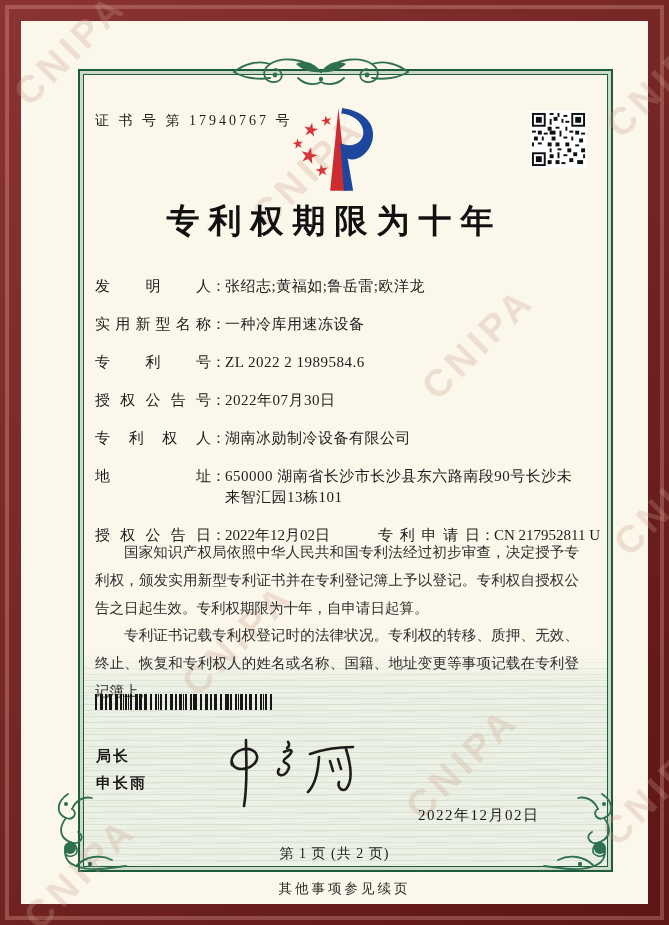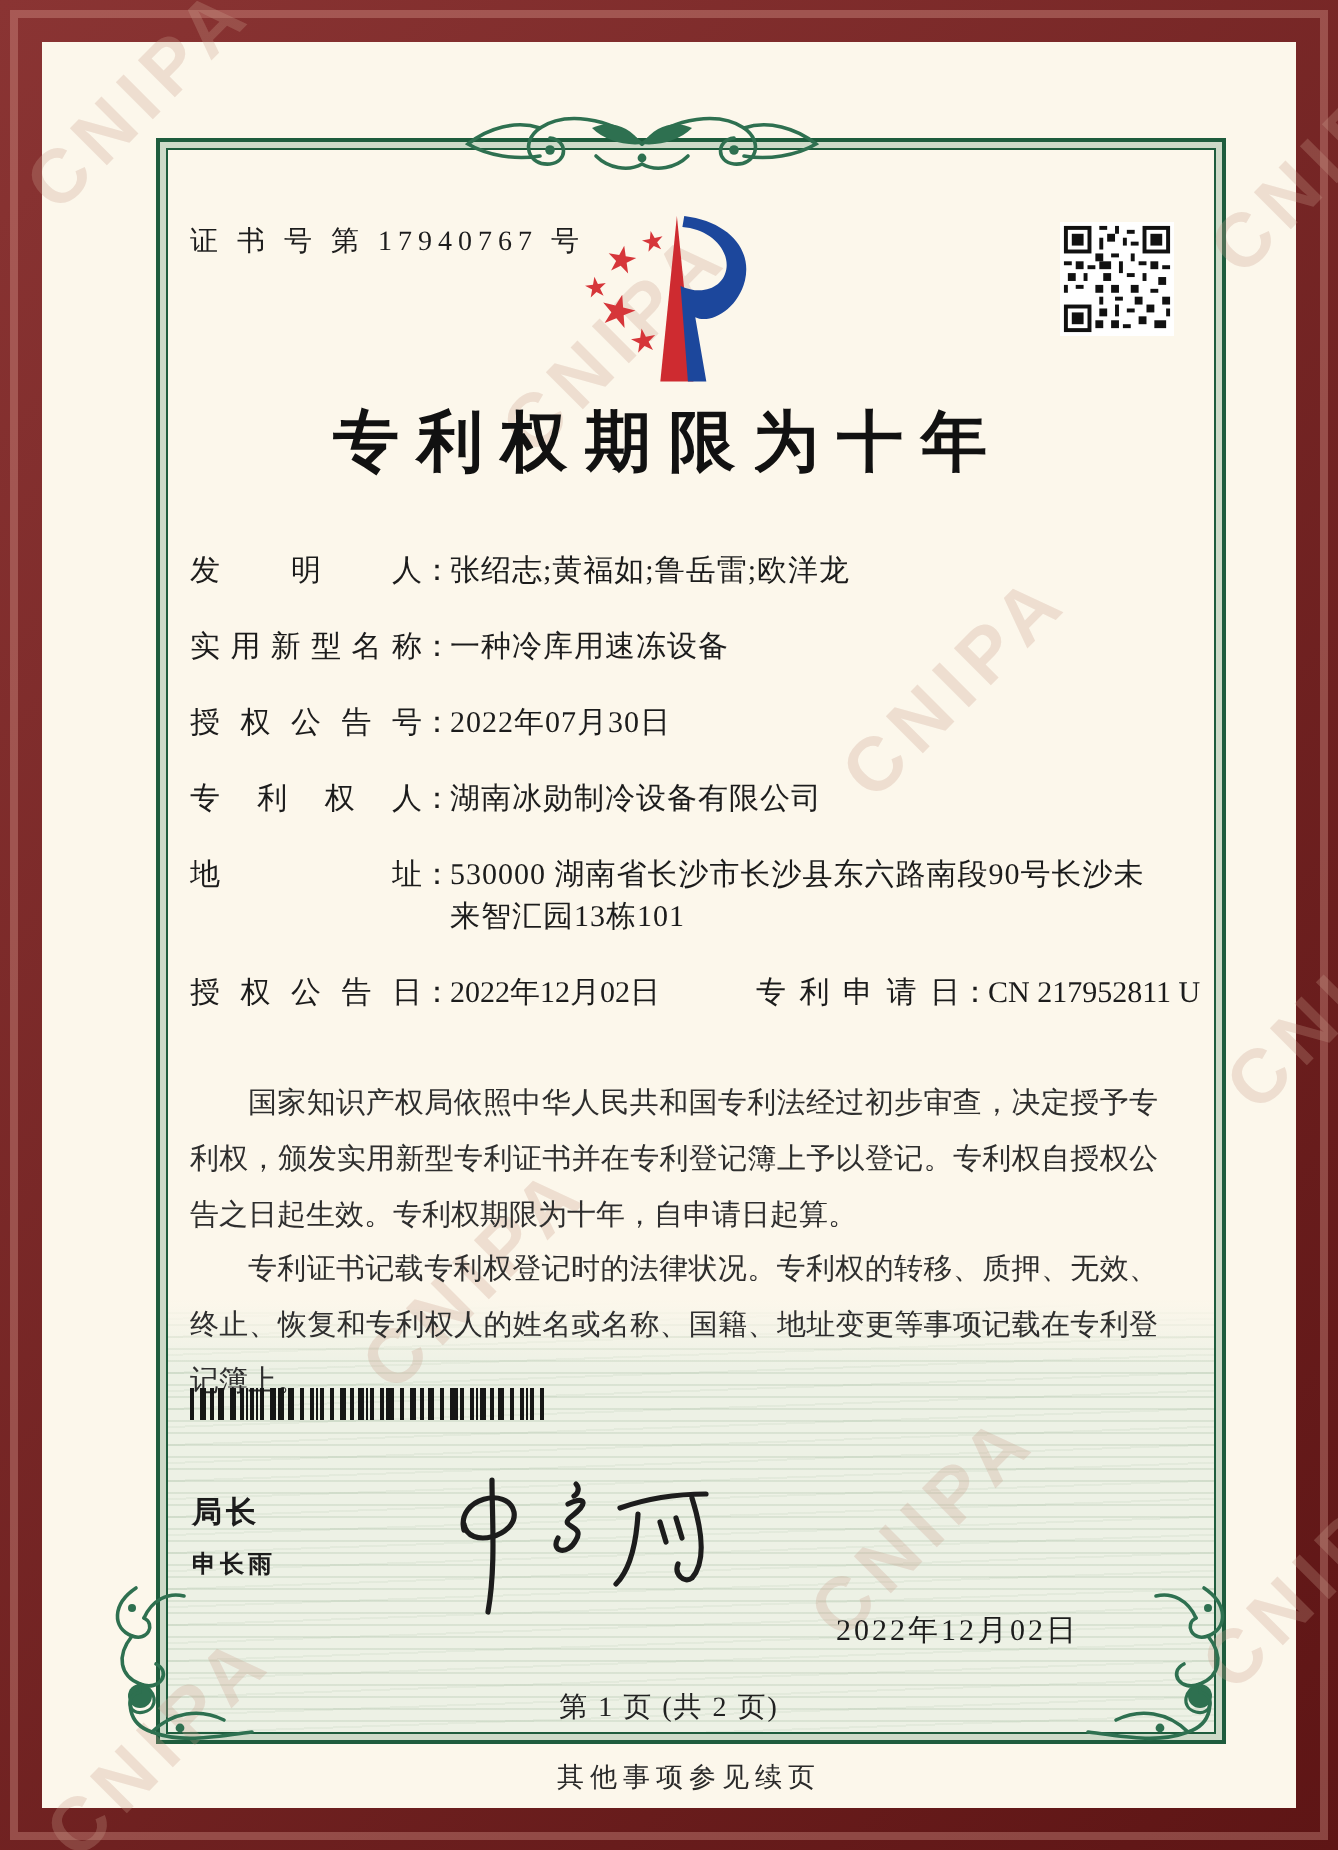--- a/index.html
+++ b/index.html
@@ -52,21 +52,21 @@
       background-image:
         repeating-linear-gradient(90deg,#161616 0 2px, rgba(0,0,0,0) 2px 5px),
         repeating-linear-gradient(90deg,#161616 0 1px, rgba(0,0,0,0) 1px 7px),
         repeating-linear-gradient(90deg,#161616 0 1px, rgba(0,0,0,0) 1px 11px);
   }
 
   
   .sig-title { position:absolute; left:96px; top:747px; font-family:"Liberation Sans",sans-serif;
                font-weight:bold; font-size:15px; color:#1c1c1c; z-index:4; letter-spacing:2px;text-align:center; }
   .sig-name  { position:absolute; left:96px; top:774px; font-family:Liberation Serif, serif;
-               font-weight:bold; font-size:12px; color:#1c1c1c; z-index:4; letter-spacing:2px; }
+               font-weight:bold; font-size:15px; color:#1c1c1c; z-index:4; letter-spacing:2px; }
   .sig-svg { position:absolute; left:218px; top:735px; z-index:4; }
   .sig-date { position:absolute; left:418px; top:806px; font-size:15px; color:#1c1c1c; letter-spacing:1.5px; z-index:4; }
   .page-info { position:absolute; left:0; right:0; top:845px; text-align:center; font-size:14px; color:#222; z-index:4; letter-spacing:1px; }
   .footer-note { position:absolute; left:0; right:0; top:880px; text-align:center; font-size:13.5px;
                  color:#2a2a2a; letter-spacing:3px; z-index:4;margin-left:20px; }
 
   .ornament { position:absolute; z-index:3; }
 </style>
 </head>
 <body>
@@ -221,27 +221,30 @@
   <div class="title">专利权期限为十年</div>
 
   <div class="fields">
     <div class="frow">
       <span class="flabel">发明人</span><span class="fcolon">：</span><span class="fvalue">张绍志;黄福如;鲁岳雷;欧洋龙</span>
     </div>
     <div class="frow">
       <span class="flabel">实用新型名称</span><span class="fcolon">：</span><span class="fvalue">一种冷库用速冻设备</span>
     </div>
     <div class="frow">
+      <span class="flabel">专利号</span><span class="fcolon">：</span><span class="fvalue">ZL 2022 2 1989584.6</span>
+    </div>
+    <div class="frow">
       <span class="flabel">授权公告号</span><span class="fcolon">：</span><span class="fvalue">2022年07月30日</span>
     </div>
     <div class="frow">
       <span class="flabel">专利权人</span><span class="fcolon">：</span><span class="fvalue">湖南冰勋制冷设备有限公司</span>
     </div>
     <div class="frow">
-      <span class="flabel">地址</span><span class="fcolon">：</span><span class="fvalue">530000 湖南省长沙市长沙县东六路南段90号长沙未来智汇园13栋101</span>
+      <span class="flabel">地址</span><span class="fcolon">：</span><span class="fvalue">650000 湖南省长沙市长沙县东六路南段90号长沙未来智汇园13栋101</span>
     </div>
     <div class="grant-row">
       <span class="flabel">授权公告日</span><span class="fcolon">：</span><span>2022年12月02日</span><span class="grant-no-label">专利申请日</span><span class="fcolon">：</span><span>CN 217952811 U</span>
     </div>
   </div>
 
   <div class="legal">
     <p>国家知识产权局依照中华人民共和国专利法经过初步审查，决定授予专利权，颁发实用新型专利证书并在专利登记簿上予以登记。专利权自授权公告之日起生效。专利权期限为十年，自申请日起算。</p>
     <p>专利证书记载专利权登记时的法律状况。专利权的转移、质押、无效、终止、恢复和专利权人的姓名或名称、国籍、地址变更等事项记载在专利登记簿上。</p>
   </div>

